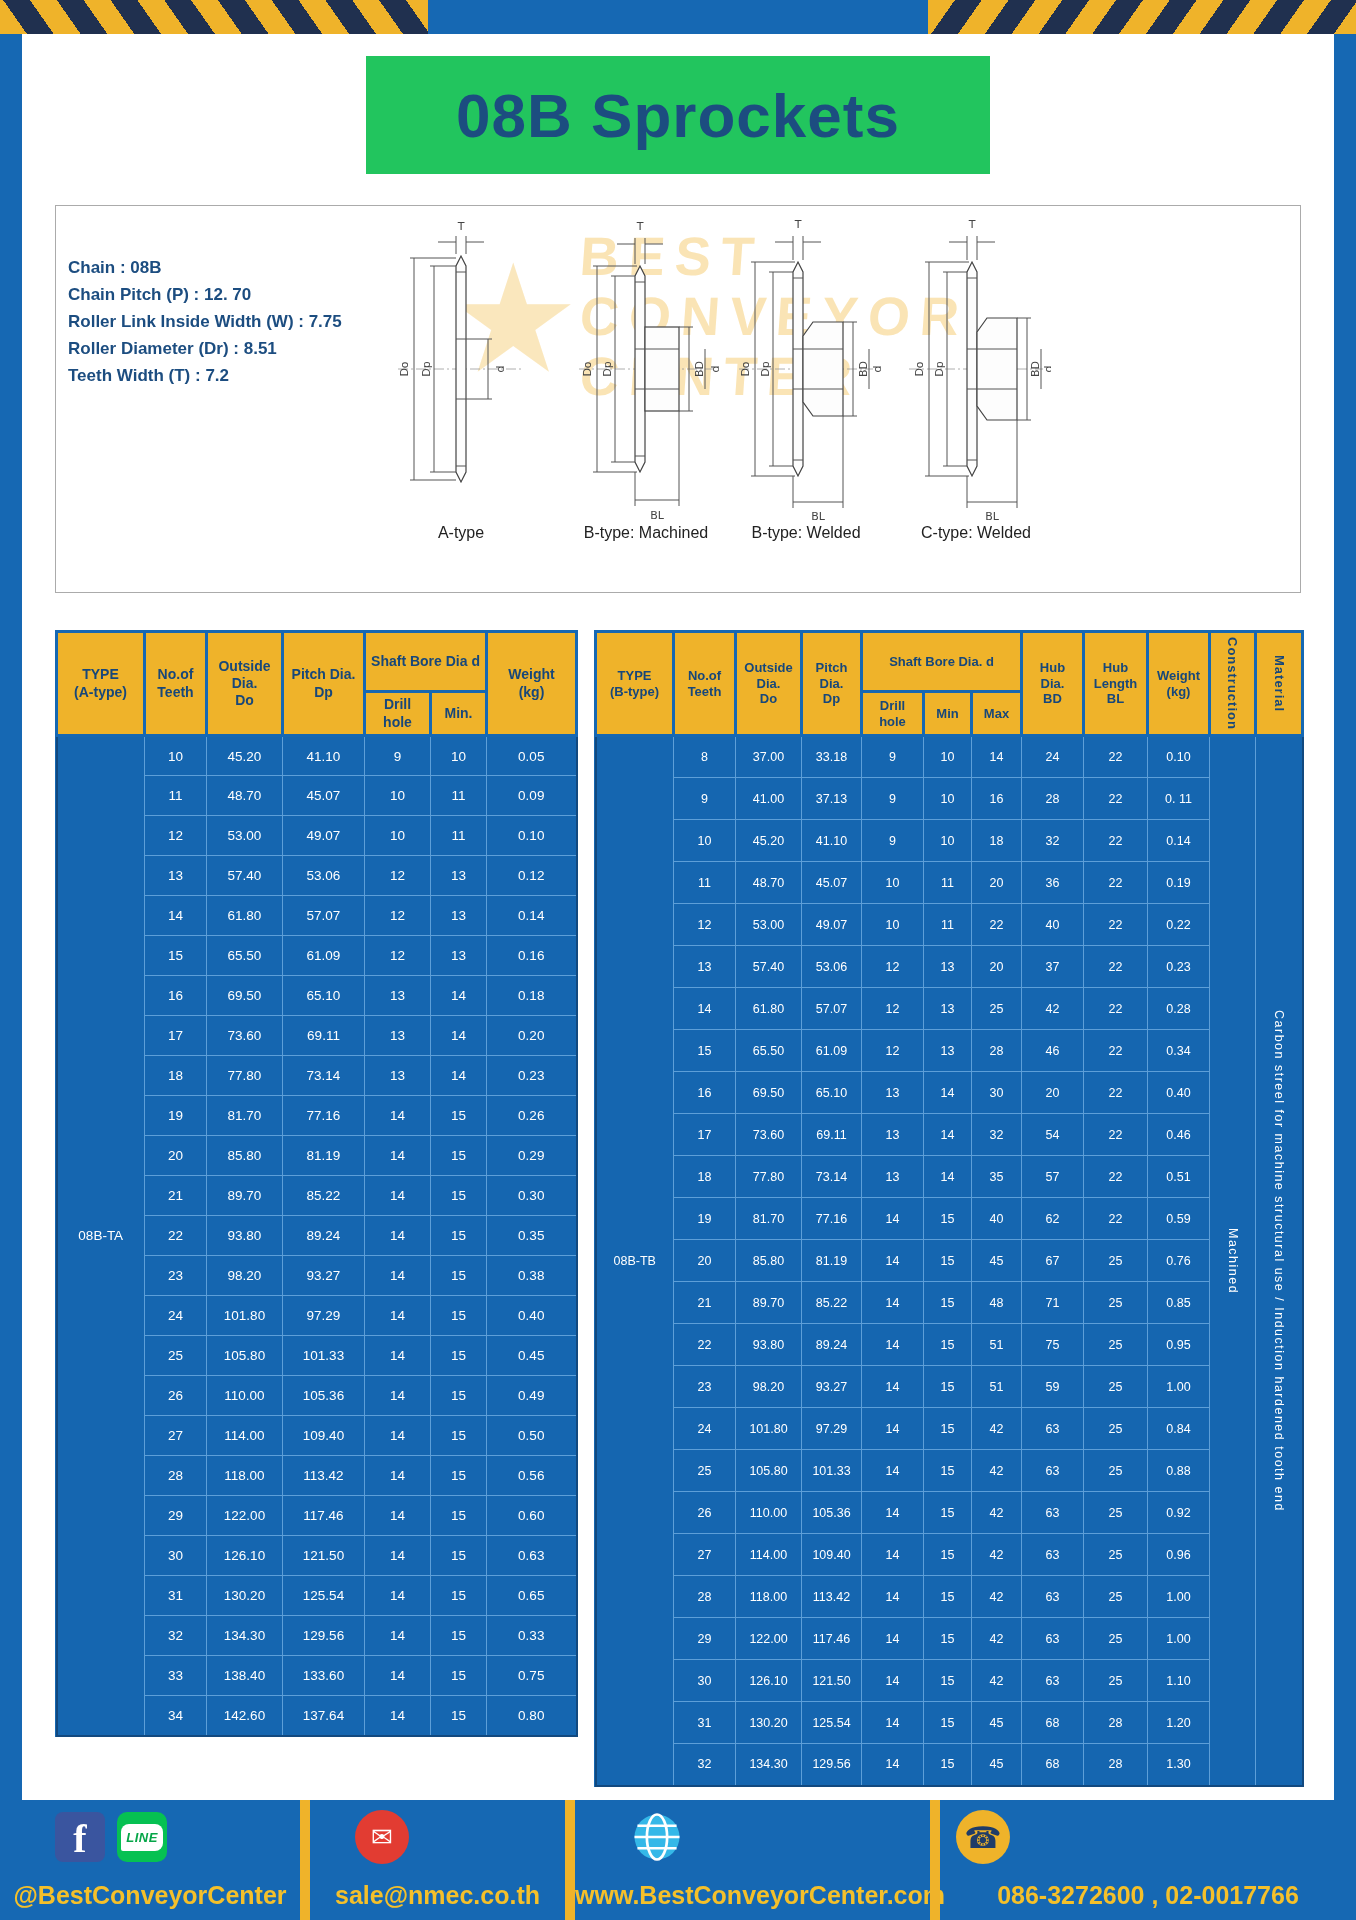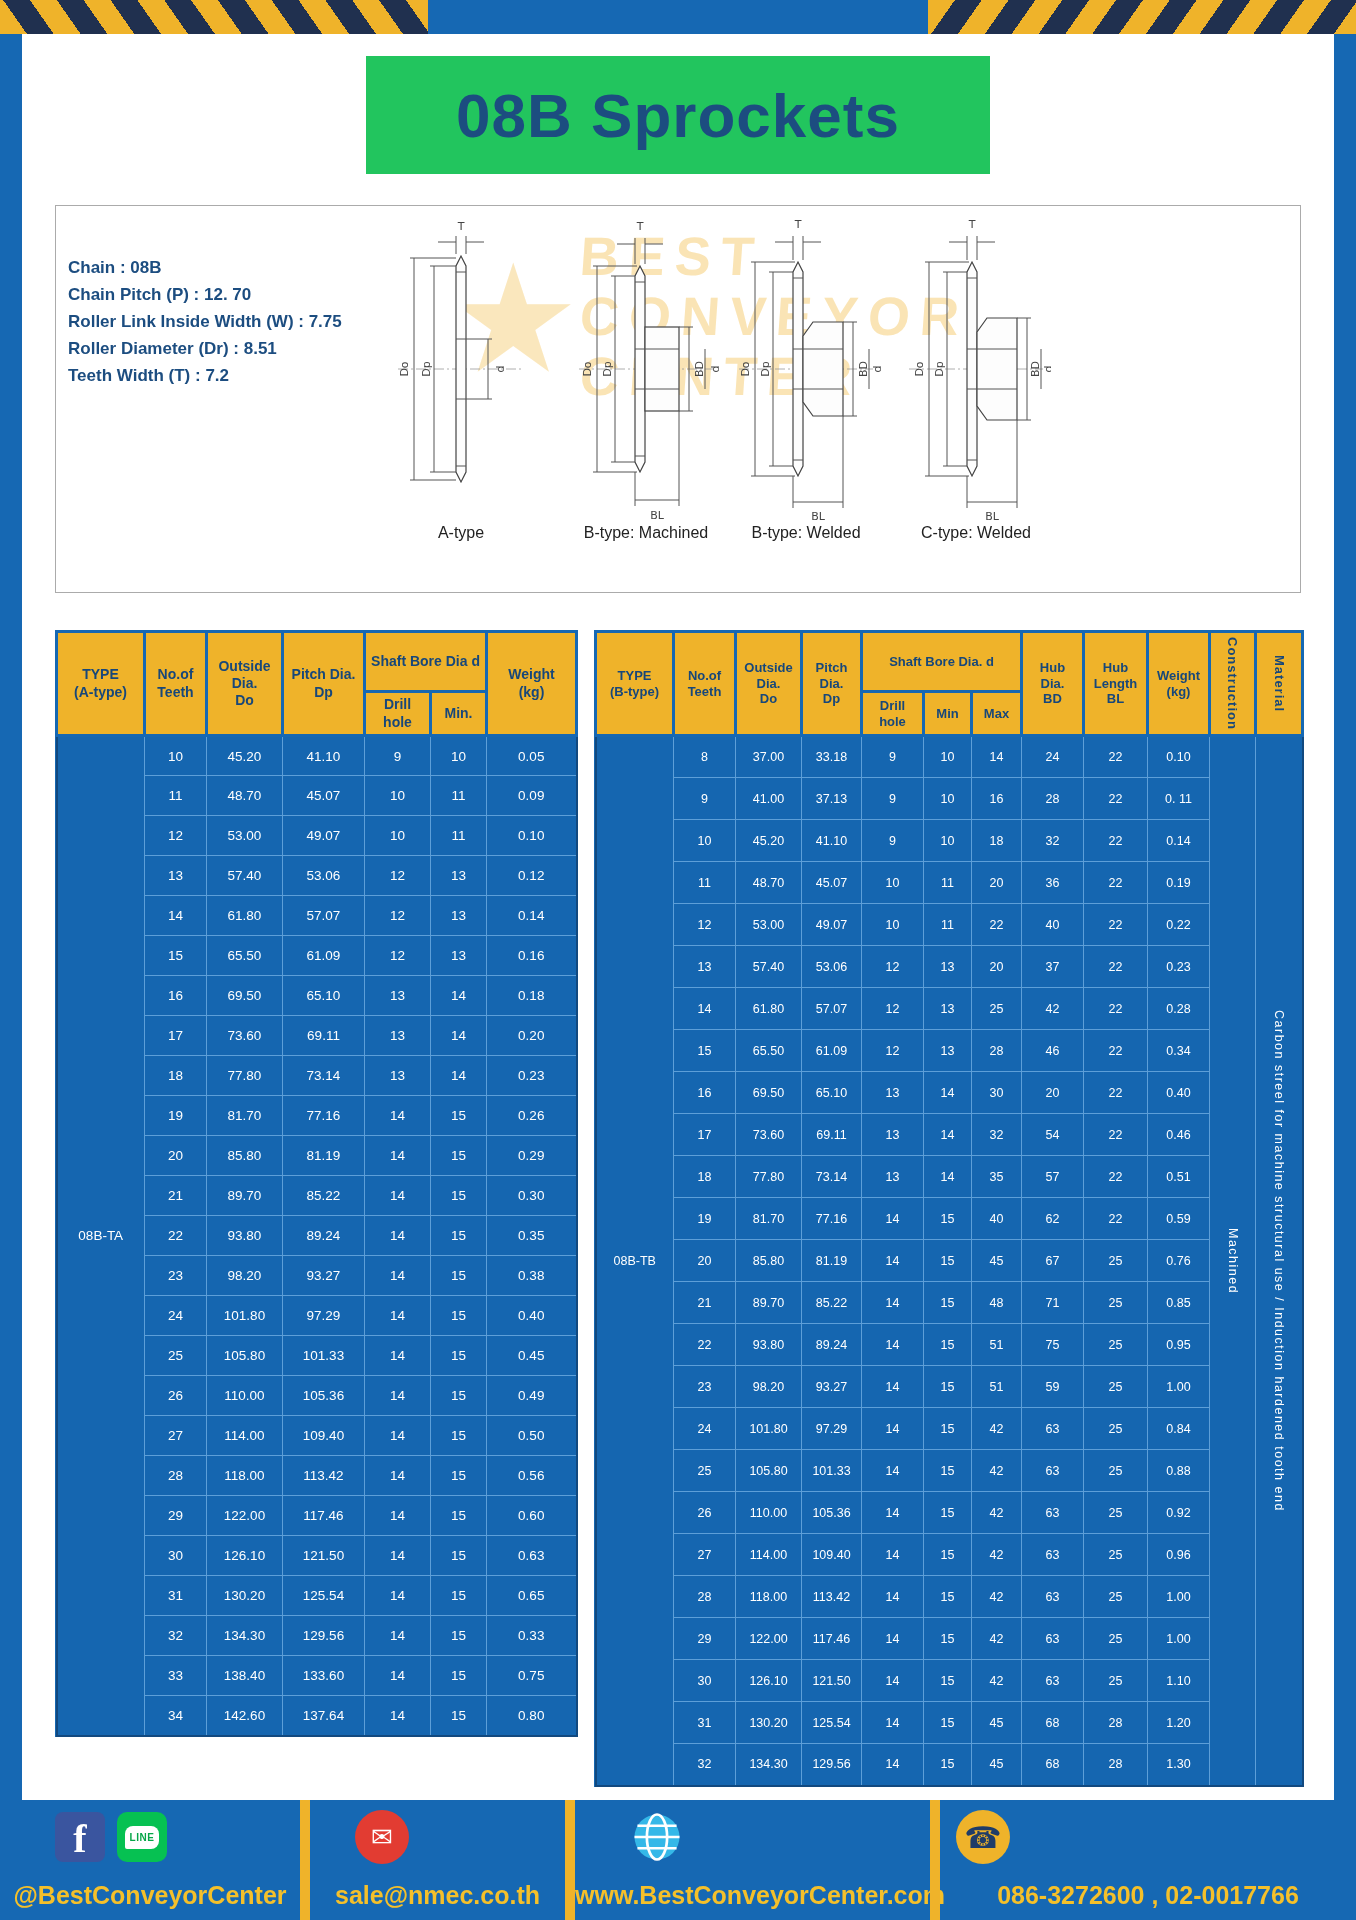--- a/index.html
+++ b/index.html
@@ -85,21 +85,21 @@
     width:50px; height:50px; background:#3a559f; border-radius:8px; color:#fff;
     font-family:"Liberation Serif", serif; font-size:40px; font-weight:bold;
     display:flex; align-items:flex-end; justify-content:center; line-height:46px;
   }
   .line-tile {
     width:50px; height:50px; background:#06c152; border-radius:10px;
     display:flex; align-items:center; justify-content:center;
   }
   .line-bubble {
     background:#fff; color:#06a648; border-radius:8px 8px 8px 2px; font-weight:bold;
-    font-size:10px; padding:6px 5px; letter-spacing:.5px;
+    font-size:13px; padding:6px 5px; letter-spacing:.5px;font-style:italic;
   }
   .mail-tile {
     width:54px; height:54px; border-radius:50%; background:#e23c32; color:#fff;
     display:flex; align-items:center; justify-content:center; font-size:26px;
   }
   .globe-tile { width:54px; height:54px; }
   .phone-tile {
     width:54px; height:54px; border-radius:50%; background:#efb32a; color:#1f3c68;
     display:flex; align-items:center; justify-content:center; font-size:30px;
   }

